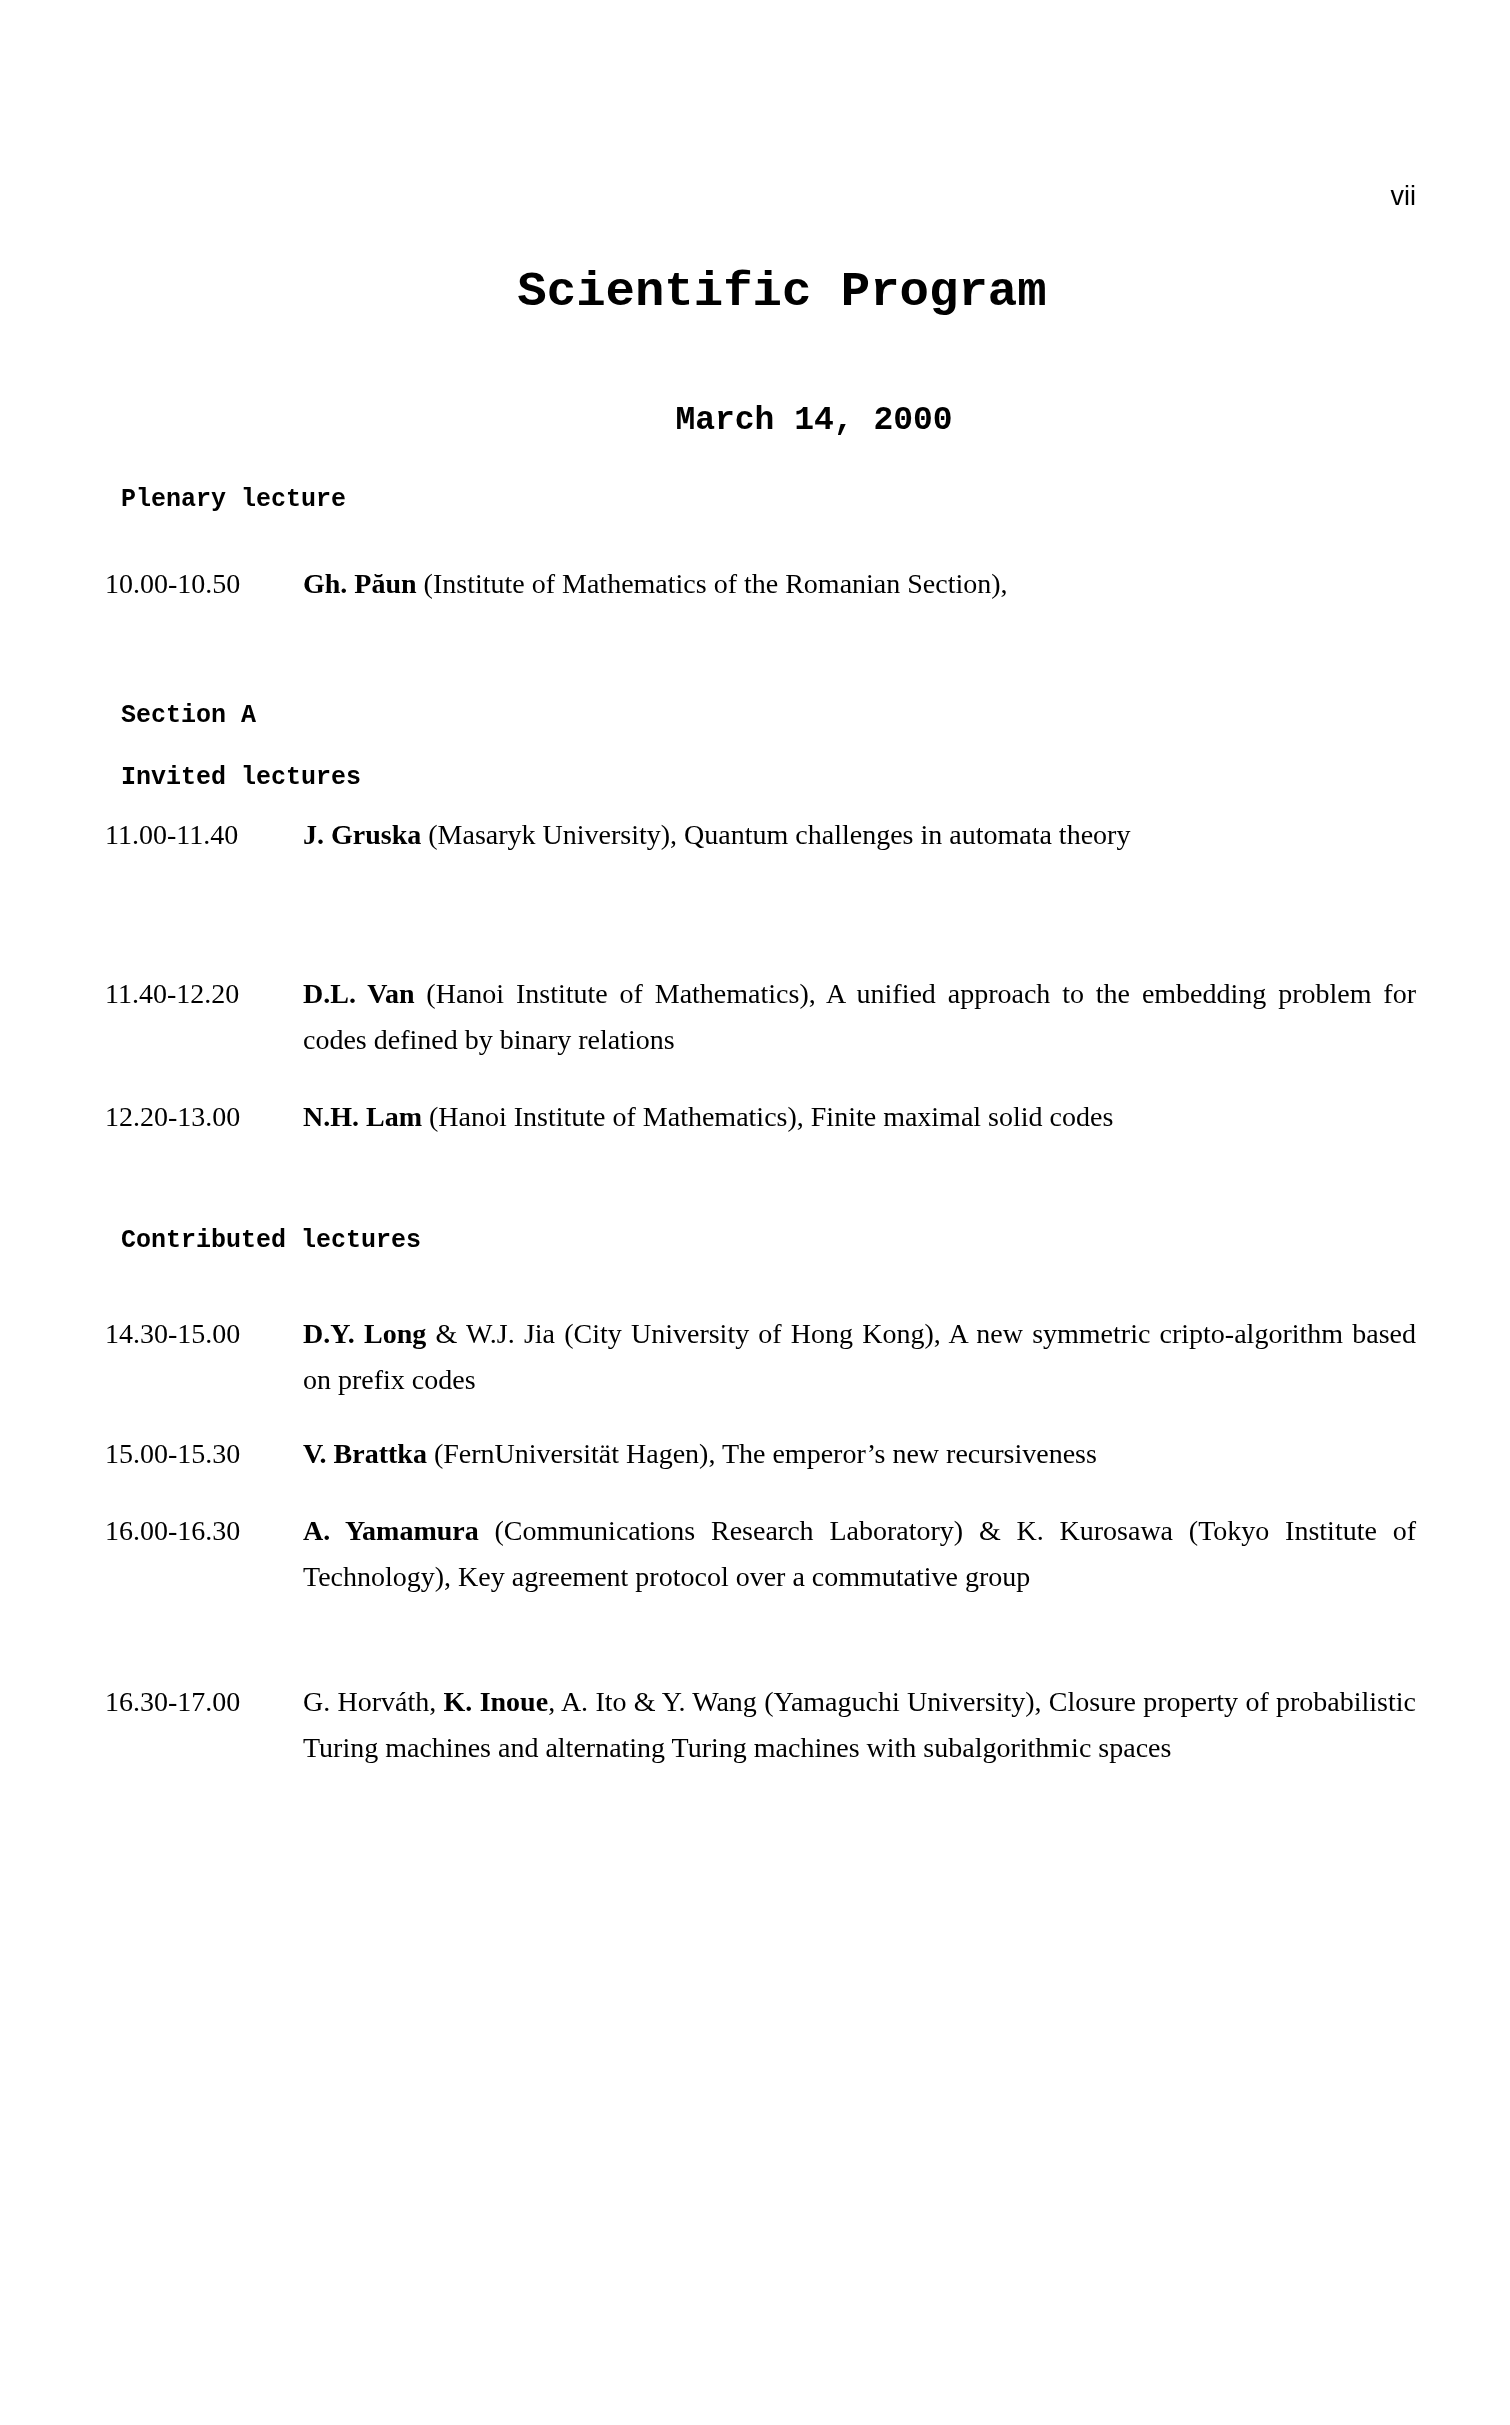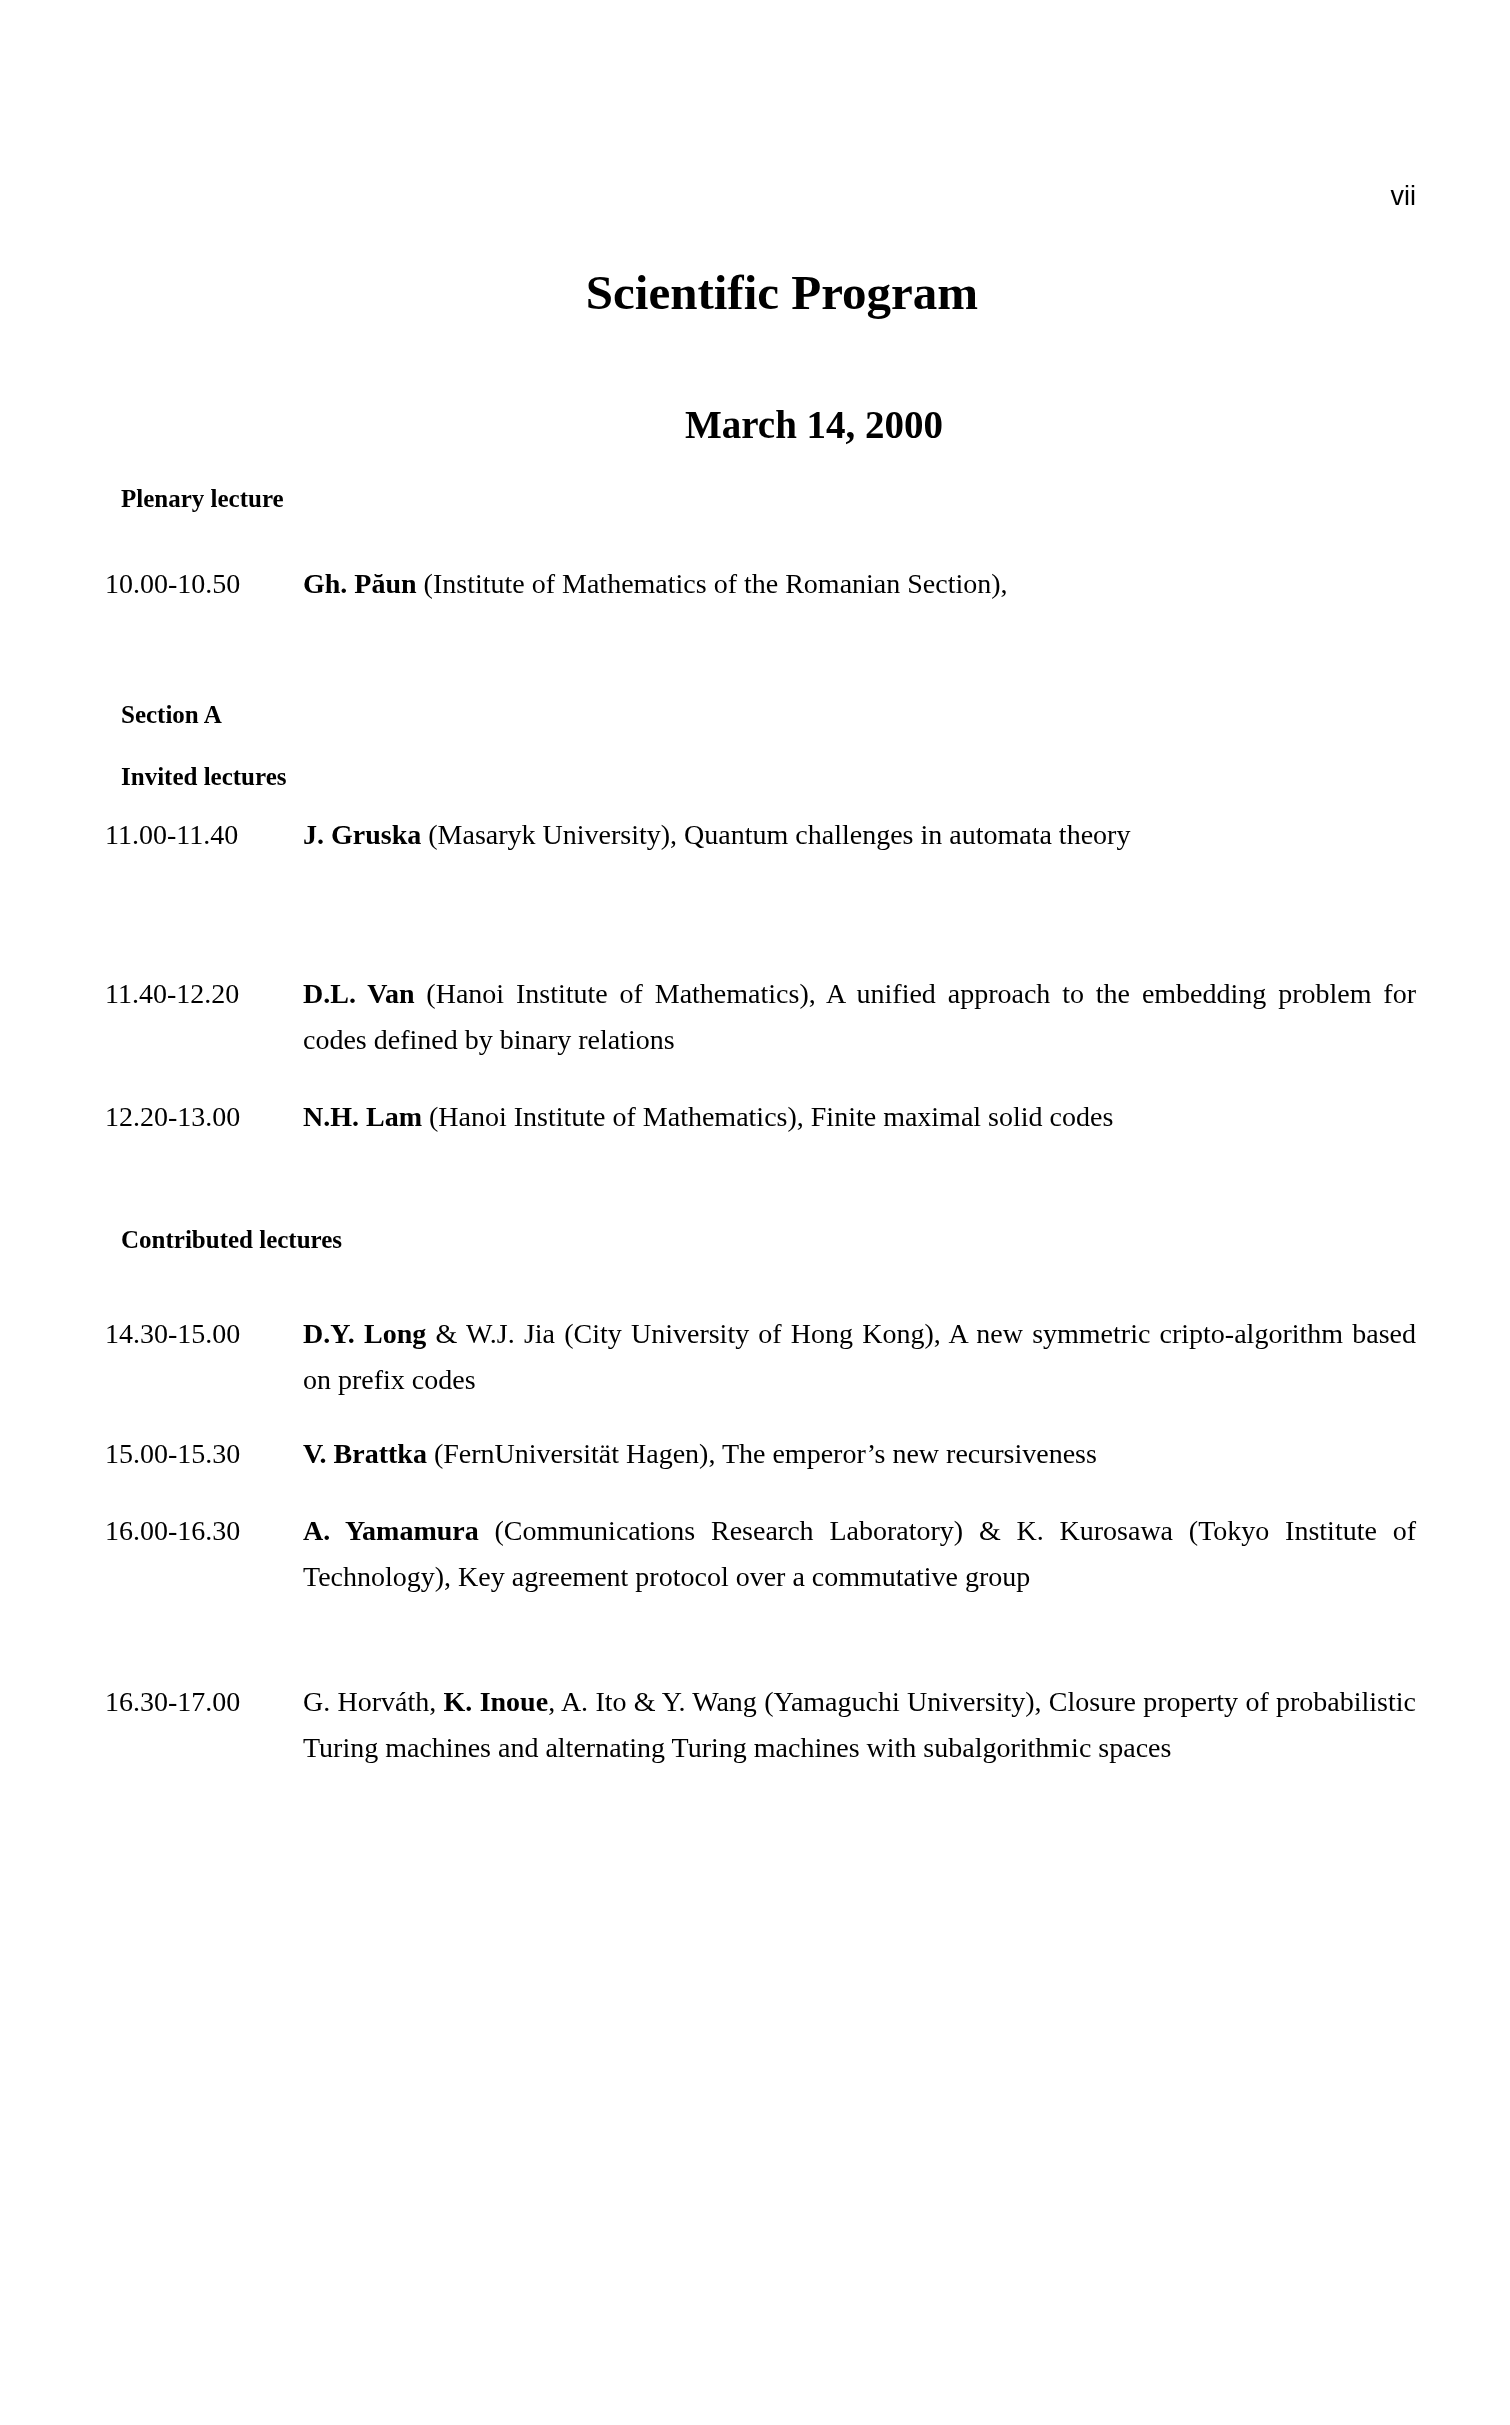--- a/index.html
+++ b/index.html
@@ -1,21 +1,21 @@
 <!DOCTYPE html>
 <html style="font-size:14.5px"><head>
 <meta charset="utf-8">
 <style>
   html, body { margin: 0; padding: 0; background: #ffffff; }
   body { width: 1510px; height: 2426px; position: relative; overflow: hidden;
          font-family: "Liberation Serif", "DejaVu Serif", serif; color: #000; }
-  .abs { position: absolute; white-space: nowrap; }
+  .abs { position: absolute; white-space: nowrap; font-family: Liberation Mono, monospace; }
   .pagenum { font-family: "Liberation Sans", "DejaVu Sans", sans-serif; font-size: 27px; right: 94px; top: 181px; }
   .title { font-size: 49px; font-weight: bold; left: 0; width: 1510px; text-align: center; padding-left: 54px; box-sizing: border-box; top: 264px; }
-  .date { font-size: 39px; font-weight: bold; left: 0; width: 1510px; text-align: center; padding-left: 118px; box-sizing: border-box; top: 402px; }
+  .date { font-size: 33px; font-weight: bold; left: 0; width: 1510px; text-align: center; padding-left: 118px; box-sizing: border-box; top: 402px; }
   .heading { font-size: 25px; font-weight: bold; left: 121px; }
   .entry { position: absolute; left: 105px; width: 1311px; font-size: 28px; line-height: 46px; }
   .entry .time { position: absolute; left: 0; top: 0; }
   .entry .body { margin-left: 198px; text-align: justify; text-align-last: left; }
   .entry b { font-weight: bold; }
 </style>
 </head>
 <body>
 
 <div class="abs pagenum">vii</div>

